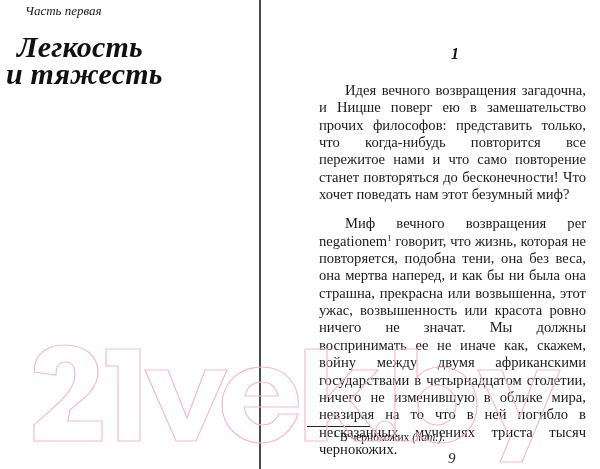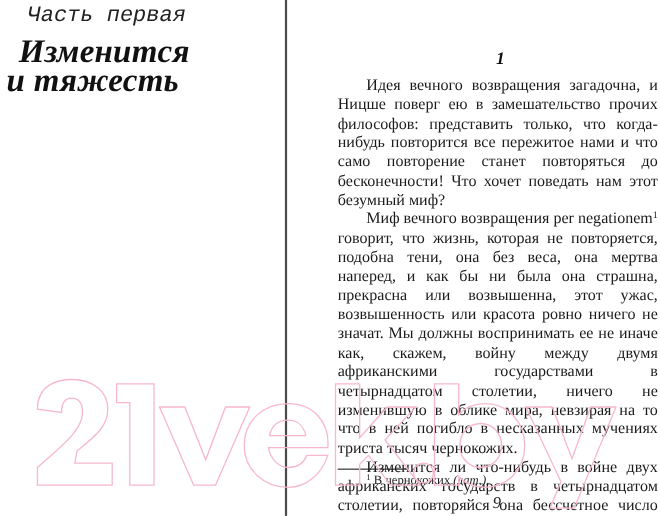--- a/index.html
+++ b/index.html
@@ -7,42 +7,42 @@
     width:600px; height:469px; overflow:hidden; position:relative;
     background:#ffffff; color:#1a1a1a;
     font-family:"DejaVu Serif", "Liberation Serif", serif;
   }
   .left-page { position:absolute; left:0; top:0; width:259px; height:469px; }
   .divider { position:absolute; left:259px; top:0; width:2px; height:469px; background:#4a4a4a; }
   .right-page { position:absolute; left:262px; top:0; width:338px; height:469px; }
 
   .part-label {
     position:absolute; left:25px; top:3px;
-    font-family:Liberation Mono, monospace; font-style:italic;
-    font-size:20px; color:#222;
+    font-family:Liberation Serif, serif; font-style:italic;
+    font-size:13px; color:#222;
   }
   .title {
     position:absolute; left:6px; top:33px;
     font-family:"Liberation Serif", serif; font-style:italic; font-weight:bold;
     font-size:30px; line-height:27px; color:#111; letter-spacing:0.2px;
   }
   .title .line1 { display:block; padding-left:11px; }
   .title .line2 { display:block; }
 
   .chapter-num {
     position:absolute; left:189px; top:45px;
     font-family:"Liberation Serif", serif; font-style:italic; font-weight:bold;
     font-size:16px; color:#111;
   }
   .text-col {
     position:absolute; left:45px; top:70px; width:291px;
     font-family:"Liberation Serif", serif; font-size:14.6px; line-height:17.35px;
     color:#1a1a1a; text-align:justify;
   }
-  .text-col p { margin:0; text-indent:26px; }
+  .text-col p { margin:12px; text-indent:26px; }
   .text-col sup { font-size:9px; vertical-align:5px; line-height:0; }
 
   .footnote-rule {
     position:absolute; left:45px; top:426px; width:63px; height:1px; background:#222;
   }
   .footnote {
     position:absolute; left:71px; top:431px;
     font-family:"Liberation Serif", serif; font-size:11.5px; color:#222;
   }
   .footnote sup { font-size:8px; vertical-align:4px; line-height:0; }
@@ -55,21 +55,21 @@
   .watermark {
     position:absolute; left:0; top:0; width:600px; height:469px; pointer-events:none;
   }
 </style>
 </head>
 <body>
 
 <div class="left-page">
   <div class="part-label">Часть первая</div>
   <div class="title">
-    <span class="line1">Изменится</span>
+    <span class="line1">Легкость</span>
     <span class="line2">и тяжесть</span>
   </div>
 </div>
 
 <div class="divider"></div>
 
 <div class="right-page">
   <div class="chapter-num">1</div>
 
   <div class="text-col">

